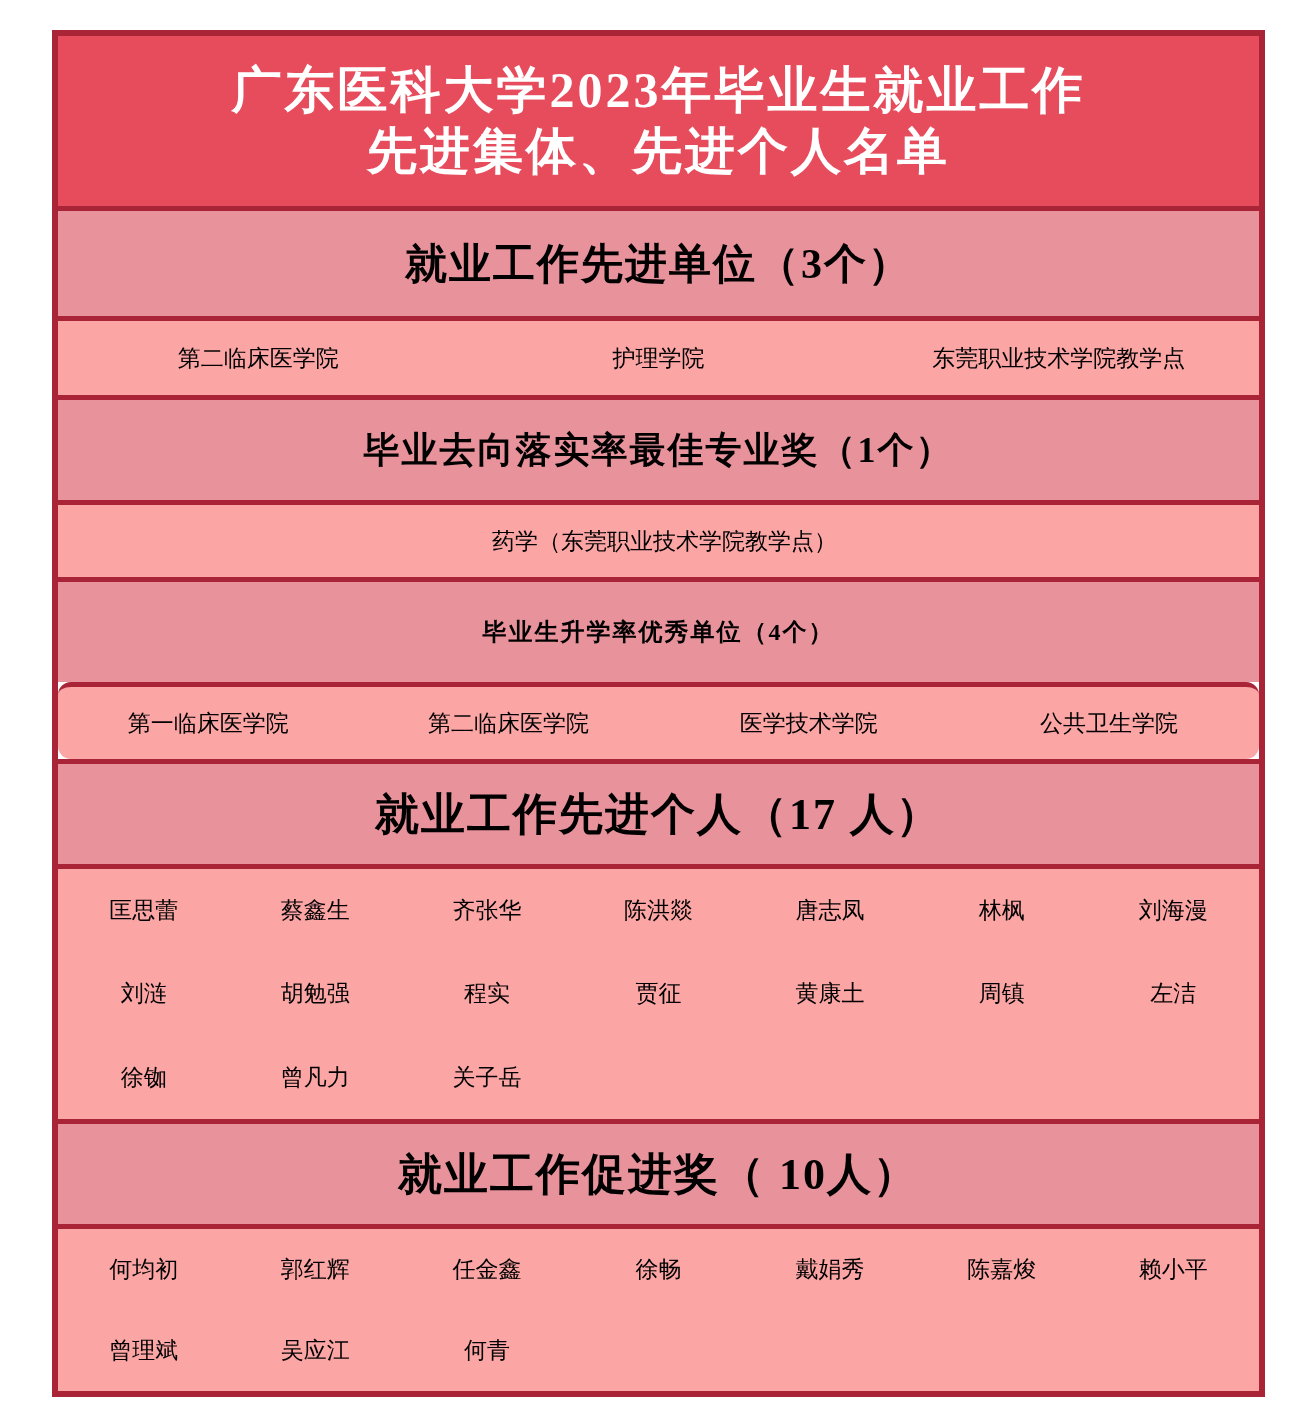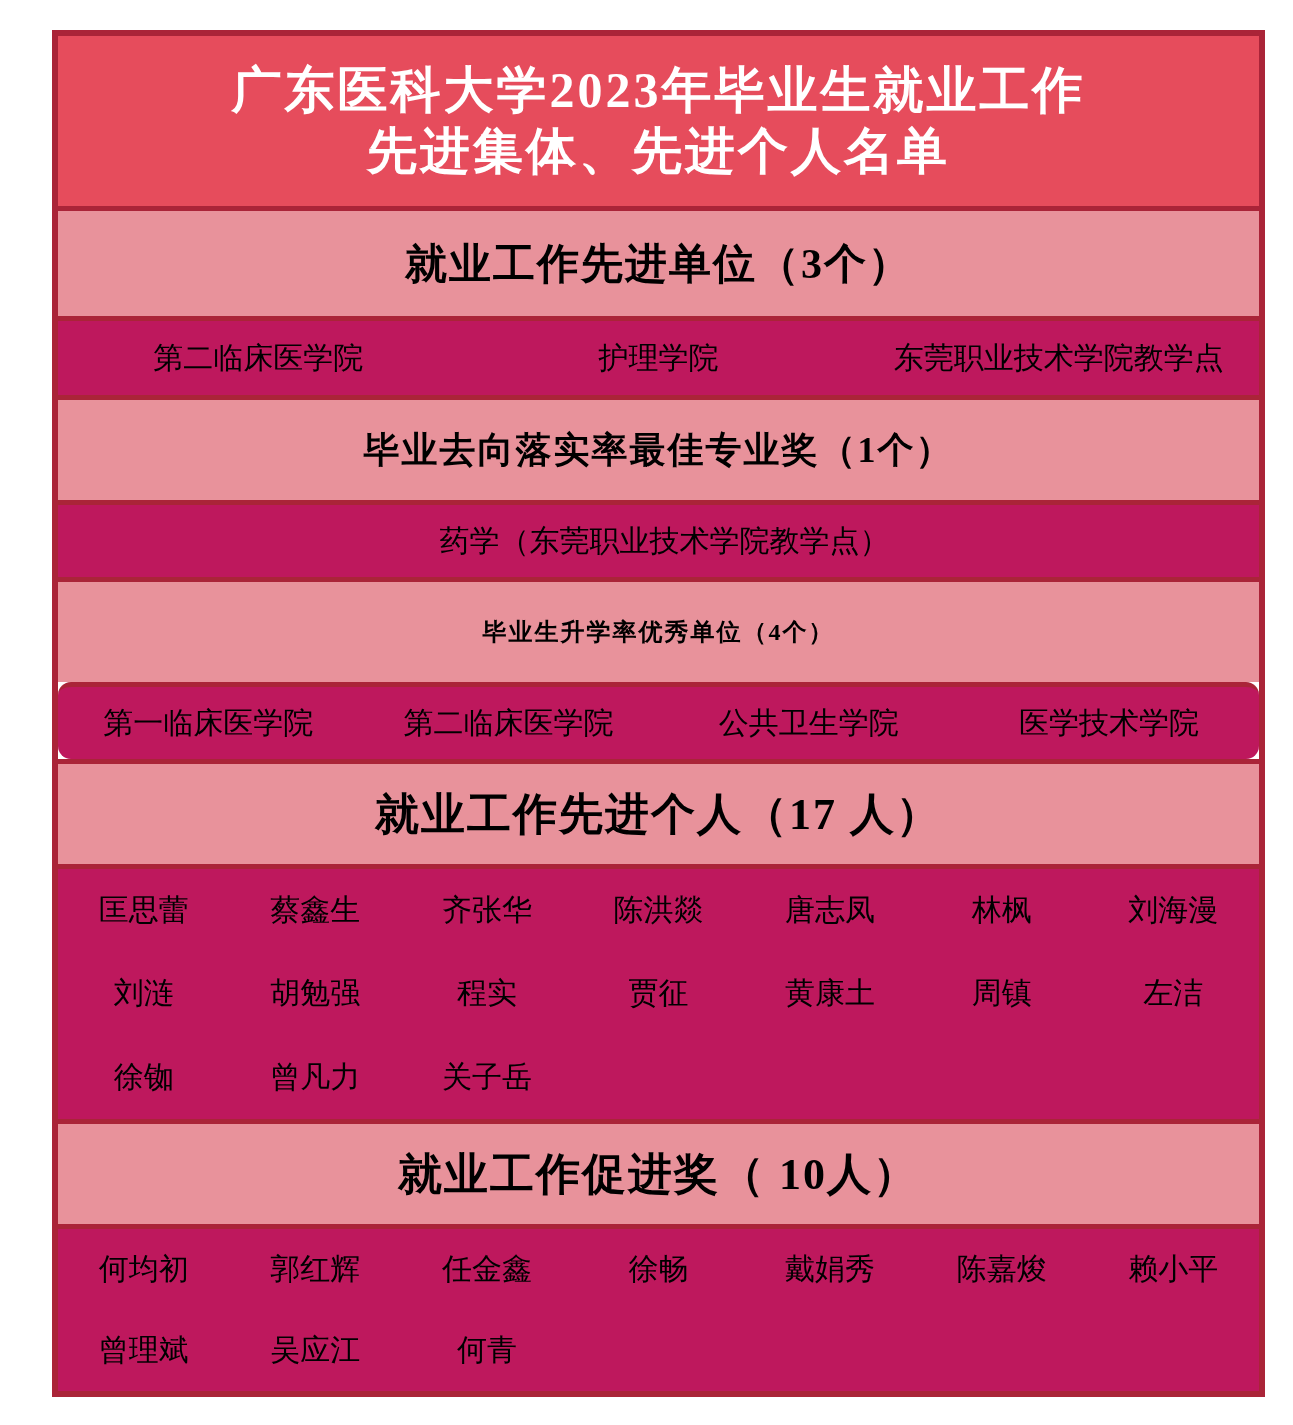--- a/index.html
+++ b/index.html
@@ -25,21 +25,21 @@
     font-weight:bold;font-size:50px;letter-spacing:3px;line-height:1.22;
     text-align:center;
   }
   .heading-band{
     display:flex;align-items:center;justify-content:center;
     background:var(--section_bg);color:#000;font-weight:bold;
     letter-spacing:2px;text-align:center;
   }
   .rows-band{
     display:grid;align-items:center;justify-items:center;
-    background:#be185d;color:var(--body_text);font-size:30px;
+    background:#fca5a5;color:var(--body_text);font-size:23px;
   }
   .cell{white-space:nowrap;}
   .h0{height:105px;font-size:42px;}
   .h1{height:100px;font-size:36px;}
   .h2{height:100px;font-size:24px;}
   .h3{height:100px;font-size:44px;}
   .h4{height:100px;font-size:44px;}
   .r0{height:74px;}
   .r1{height:72px;padding-left:12px;}
   .r2{height:72px;border-radius:13px;}
@@ -62,22 +62,22 @@
       <div class="cell">东莞职业技术学院教学点</div>
     </div>
     <div class="band heading-band h1">毕业去向落实率最佳专业奖（1个）</div>
     <div class="band rows-band r1" style="grid-template-columns: repeat(1, 1fr); grid-template-rows: repeat(1, 1fr);">
       <div class="cell">药学（东莞职业技术学院教学点）</div>
     </div>
     <div class="band heading-band h2">毕业生升学率优秀单位（4个）</div>
     <div class="band rows-band r2" style="grid-template-columns: repeat(4, 1fr); grid-template-rows: repeat(1, 1fr);">
       <div class="cell">第一临床医学院</div>
       <div class="cell">第二临床医学院</div>
+      <div class="cell">医学技术学院</div>
       <div class="cell">公共卫生学院</div>
-      <div class="cell">医学技术学院</div>
     </div>
     <div class="band heading-band h3">就业工作先进个人（17 人）</div>
     <div class="band rows-band r3" style="grid-template-columns: repeat(7, 1fr); grid-template-rows: repeat(3, 1fr);">
       <div class="cell">匡思蕾</div>
       <div class="cell">蔡鑫生</div>
       <div class="cell">齐张华</div>
       <div class="cell">陈洪燚</div>
       <div class="cell">唐志凤</div>
       <div class="cell">林枫</div>
       <div class="cell">刘海漫</div>

